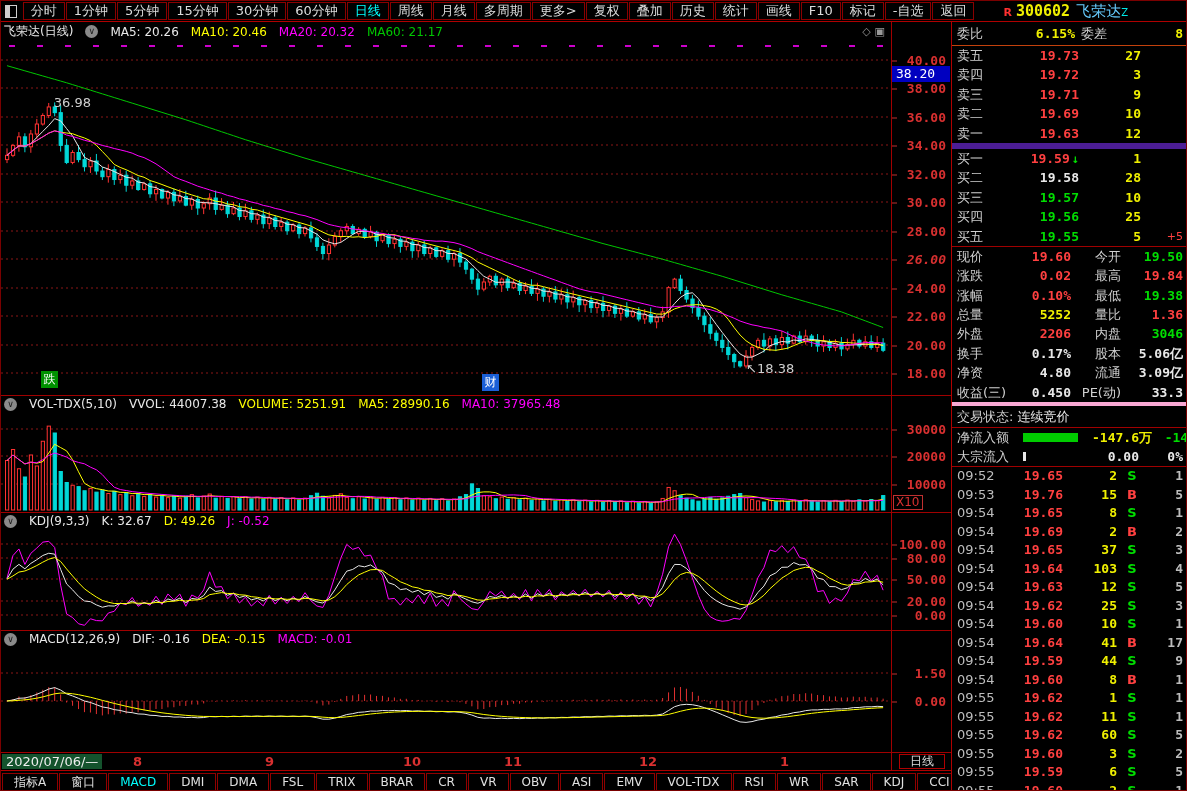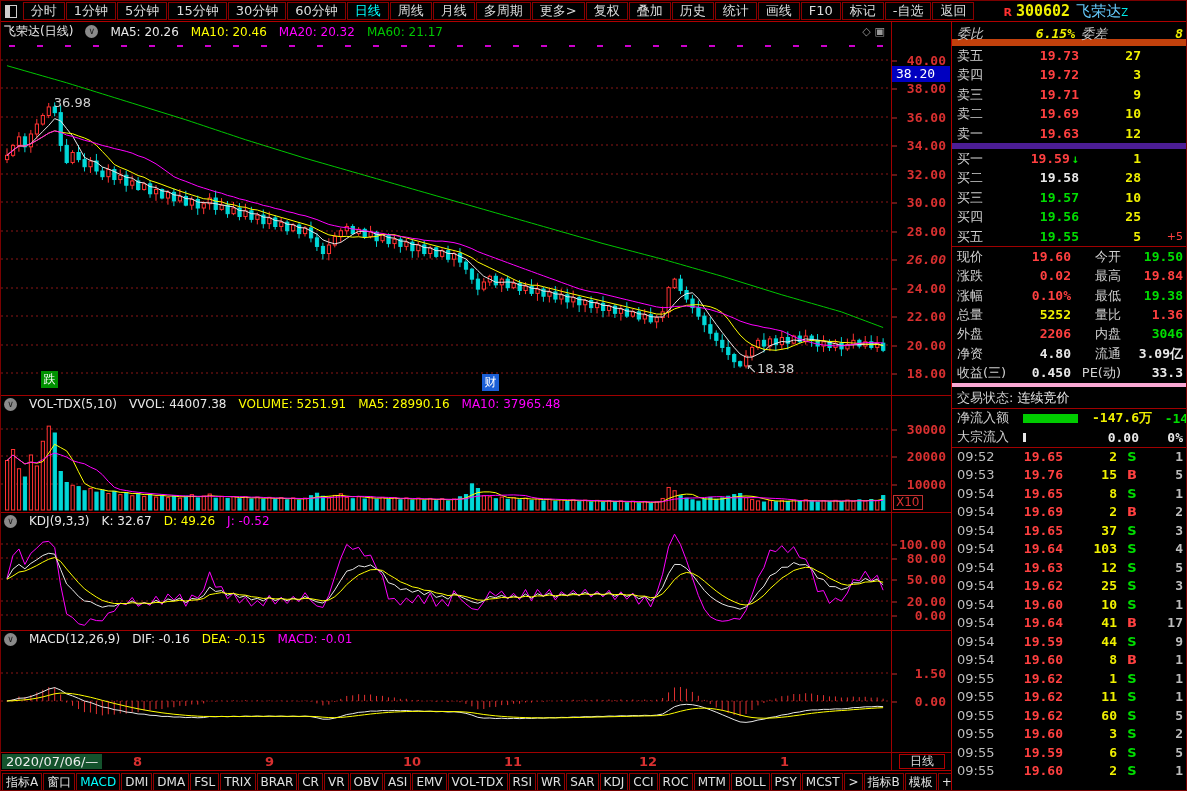--- a/index.html
+++ b/index.html
@@ -52,26 +52,26 @@
   
   .date-row { position:relative; height:18px; border-top:1px solid #a00000; width:950px; }
   .date-row::before { content:""; position:absolute; left:890px; top:0; height:100%; width:1px; background:#a00000; }
   .date-tag { position:absolute; left:1px; top:1px; background:#14532d; color:#eee; font-size:13px;
               padding:0 4px; height:15px; line-height:15px; }
   .month-label { position:absolute; top:1px; color:#d83030; font-size:13px; font-weight:bold; }
   .period-box { position:absolute; left:898px; top:1px; width:46px; text-align:center;
                 border:1px solid #b00000; color:#ddd; font-size:12px; height:15px; line-height:13px; }
   .bottombar { display:flex; align-items:center; height:22px; width:950px; border-top:1px solid #b00000;
                font-size:12px; white-space:nowrap; overflow:hidden; }
-  .bb-item { border:1px solid #900000; padding:0 3px; margin-left:1px; height:18px; line-height:16px;
+  .bb-item { border:1px solid #900000; padding:0 11px; margin-left:1px; height:18px; line-height:16px;
              color:#e0e0e0; cursor:default; }
   .bb-item.active { color:#00ffff; }
   
   .weibi-row { display:grid; grid-template-columns:48px 70px 48px 1fr; height:24px; line-height:24px;
-               padding:0 5px; border-bottom:7px solid #c2410c;font-style:italic; }
+               padding:0 5px; border-bottom:1px solid #c2410c; }
   .ob-row { display:grid; grid-template-columns:44px 78px 62px 1fr; height:19.4px; line-height:19.4px; padding:0 5px; }
   .ob-asks { border-bottom:6px solid #4c1d95; }
   .ob-bids { border-bottom:1px solid #a00000; }
   .info-row { display:grid; grid-template-columns:50px 64px 50px 1fr; height:19.4px; line-height:19.4px; padding:0 5px; }
   .info-block { border-bottom:4px solid #f9a8d4; }
   .status-row { height:22px; line-height:21px; padding:0 5px; border-bottom:1px solid #a00000; color:#e8e8e8; }
   .flow-block { border-bottom:1px solid #a00000; }
   .flow-row { display:grid; grid-template-columns:66px 1fr 74px 44px; height:19px; align-items:center; padding:0 5px; }
   .flow-bar { height:9px; }
   .tick-row { display:grid; grid-template-columns:46px 60px 54px 30px 1fr; height:18.5px; line-height:18.5px; padding:0 5px; }
@@ -1020,20 +1020,26 @@
             <span class="lbl rt">量比</span>
             <span class="num c-red">1.36</span>
           </div>
           <div class="info-row">
             <span class="lbl">外盘</span>
             <span class="num c-red">2206</span>
             <span class="lbl rt">内盘</span>
             <span class="num c-green">3046</span>
           </div>
           <div class="info-row">
+            <span class="lbl">换手</span>
+            <span class="num c-white">0.17%</span>
+            <span class="lbl rt">股本</span>
+            <span class="num c-white">5.06亿</span>
+          </div>
+          <div class="info-row">
             <span class="lbl">净资</span>
             <span class="num c-white">4.80</span>
             <span class="lbl rt">流通</span>
             <span class="num c-white">3.09亿</span>
           </div>
           <div class="info-row">
             <span class="lbl">收益(三)</span>
             <span class="num c-white">0.450</span>
             <span class="lbl rt">PE(动)</span>
             <span class="num c-white">33.3</span>

